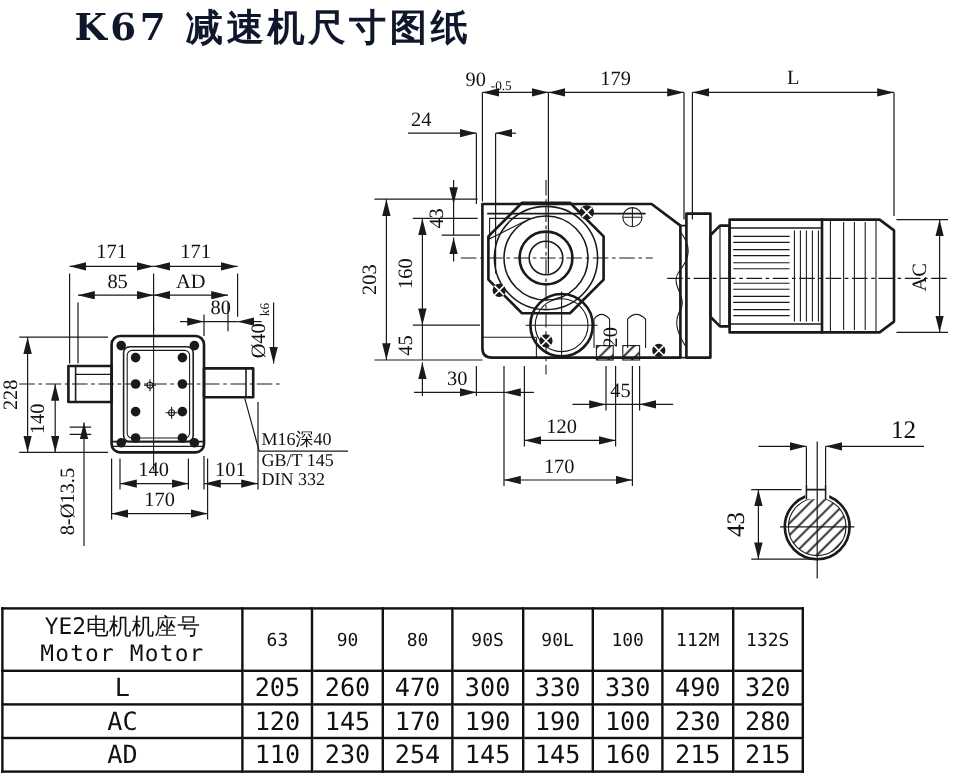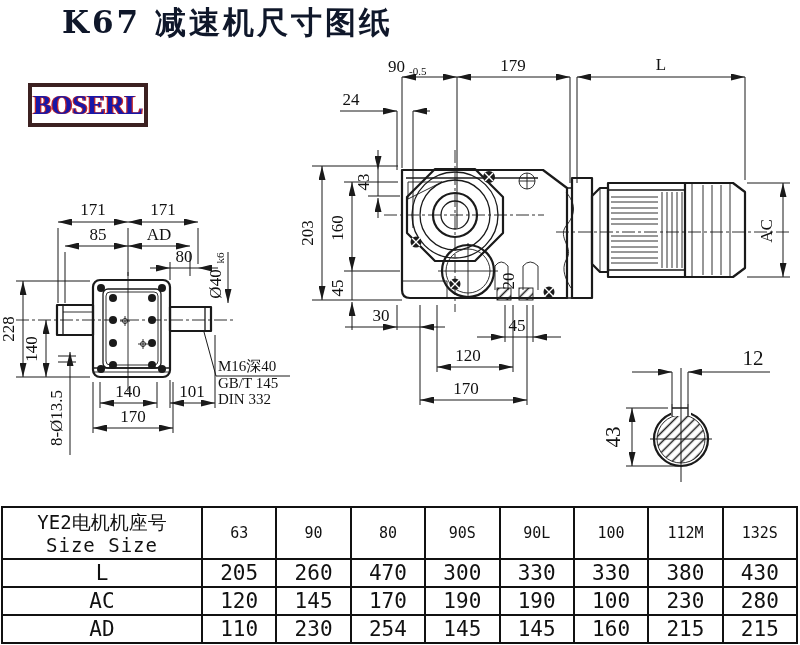--- a/index.html
+++ b/index.html
@@ -15,42 +15,39 @@
   .ol{stroke:#1a1a1a;stroke-width:2.2;fill:none;stroke-linejoin:round;stroke-linecap:round;}
   .ml{stroke:#1a1a1a;stroke-width:1.3;fill:none;}
   .tl{stroke:#1a1a1a;stroke-width:0.9;fill:none;}
   .dim{stroke:#1a1a1a;stroke-width:1;fill:none;}
   .cl{stroke:#1a1a1a;stroke-width:0.9;fill:none;stroke-dasharray:13 3 3 3;}
   .dk{fill:#1a1a1a;}
   .dimtxt{font-family:"Liberation Serif",serif;font-size:17px;fill:#111;}
   .dimsub{font-family:"Liberation Serif",serif;font-size:11px;fill:#111;}
   .dimbig{font-family:"Liberation Serif",serif;font-size:21px;fill:#111;}
   .note{font-family:"Liberation Serif",serif;font-size:15px;fill:#111;}
-  #spec-table{position:absolute;left:1px;top:506px;width:797px;height:137px;
+  #spec-table{position:absolute;left:1px;top:506px;width:669px;height:137px;
       border-collapse:collapse;table-layout:fixed;text-align:center;
       font-family:"DejaVu Sans Mono","Liberation Mono",monospace;}
   #spec-table td{border:2px solid #111;padding:0;vertical-align:middle;}
   #spec-table col.c0{width:200px;}
   .hdr-cn{font-size:19px;line-height:24px;}
   .hdr-en{font-size:19px;line-height:22px;letter-spacing:1px;}
   .colhead{font-size:15px;}
   .rowlab{font-size:21px;}
   .cellval{font-size:21px;margin-top:28px;}
   tr.hrow{height:52px;} tr.drow{height:28px;}
 </style>
 </head>
 <body>
 
 <div id="page">
 
   <div id="title">K67 减速机尺寸图纸</div>
 
-  <div id="logo">
-    <span>BOSERL</span>
-  </div>
 
   <svg width="800" height="505" viewBox="0 0 800 505">
     <defs>
       <marker id="ar" viewBox="0 0 12 6" refX="12" refY="3" markerWidth="14" markerHeight="7" orient="auto-start-reverse" markerUnits="strokeWidth">
         <path d="M0,0 L12,3 L0,6 Z" fill="#1a1a1a"></path>
       </marker>
       <pattern id="hatch" width="7" height="7" patternUnits="userSpaceOnUse" patternTransform="rotate(-45)">
         <line x1="0" y1="3.5" x2="7" y2="3.5" stroke="#1a1a1a" stroke-width="1.5"></line>
       </pattern>
     </defs>
@@ -280,41 +277,41 @@
         <col>
         <col>
         <col>
         <col>
         <col>
     </colgroup>
     <tbody>
       <tr class="hrow">
         <td>
           <div class="hdr-cn">YE2电机机座号</div>
-          <div class="hdr-en">Size Size</div>
+          <div class="hdr-en">Motor Motor</div>
         </td>
         <td class="colhead">63</td>
         <td class="colhead">90</td>
         <td class="colhead">80</td>
         <td class="colhead">90S</td>
         <td class="colhead">90L</td>
         <td class="colhead">100</td>
         <td class="colhead">112M</td>
         <td class="colhead">132S</td>
       </tr>
       <tr class="drow">
         <td class="rowlab">L</td>
         <td class="cellval">205</td>
         <td class="cellval">260</td>
         <td class="cellval">470</td>
         <td class="cellval">300</td>
         <td class="cellval">330</td>
         <td class="cellval">330</td>
-        <td class="cellval">380</td>
-        <td class="cellval">430</td>
+        <td class="cellval">490</td>
+        <td class="cellval">320</td>
       </tr>
       <tr class="drow">
         <td class="rowlab">AC</td>
         <td class="cellval">120</td>
         <td class="cellval">145</td>
         <td class="cellval">170</td>
         <td class="cellval">190</td>
         <td class="cellval">190</td>
         <td class="cellval">100</td>
         <td class="cellval">230</td>

